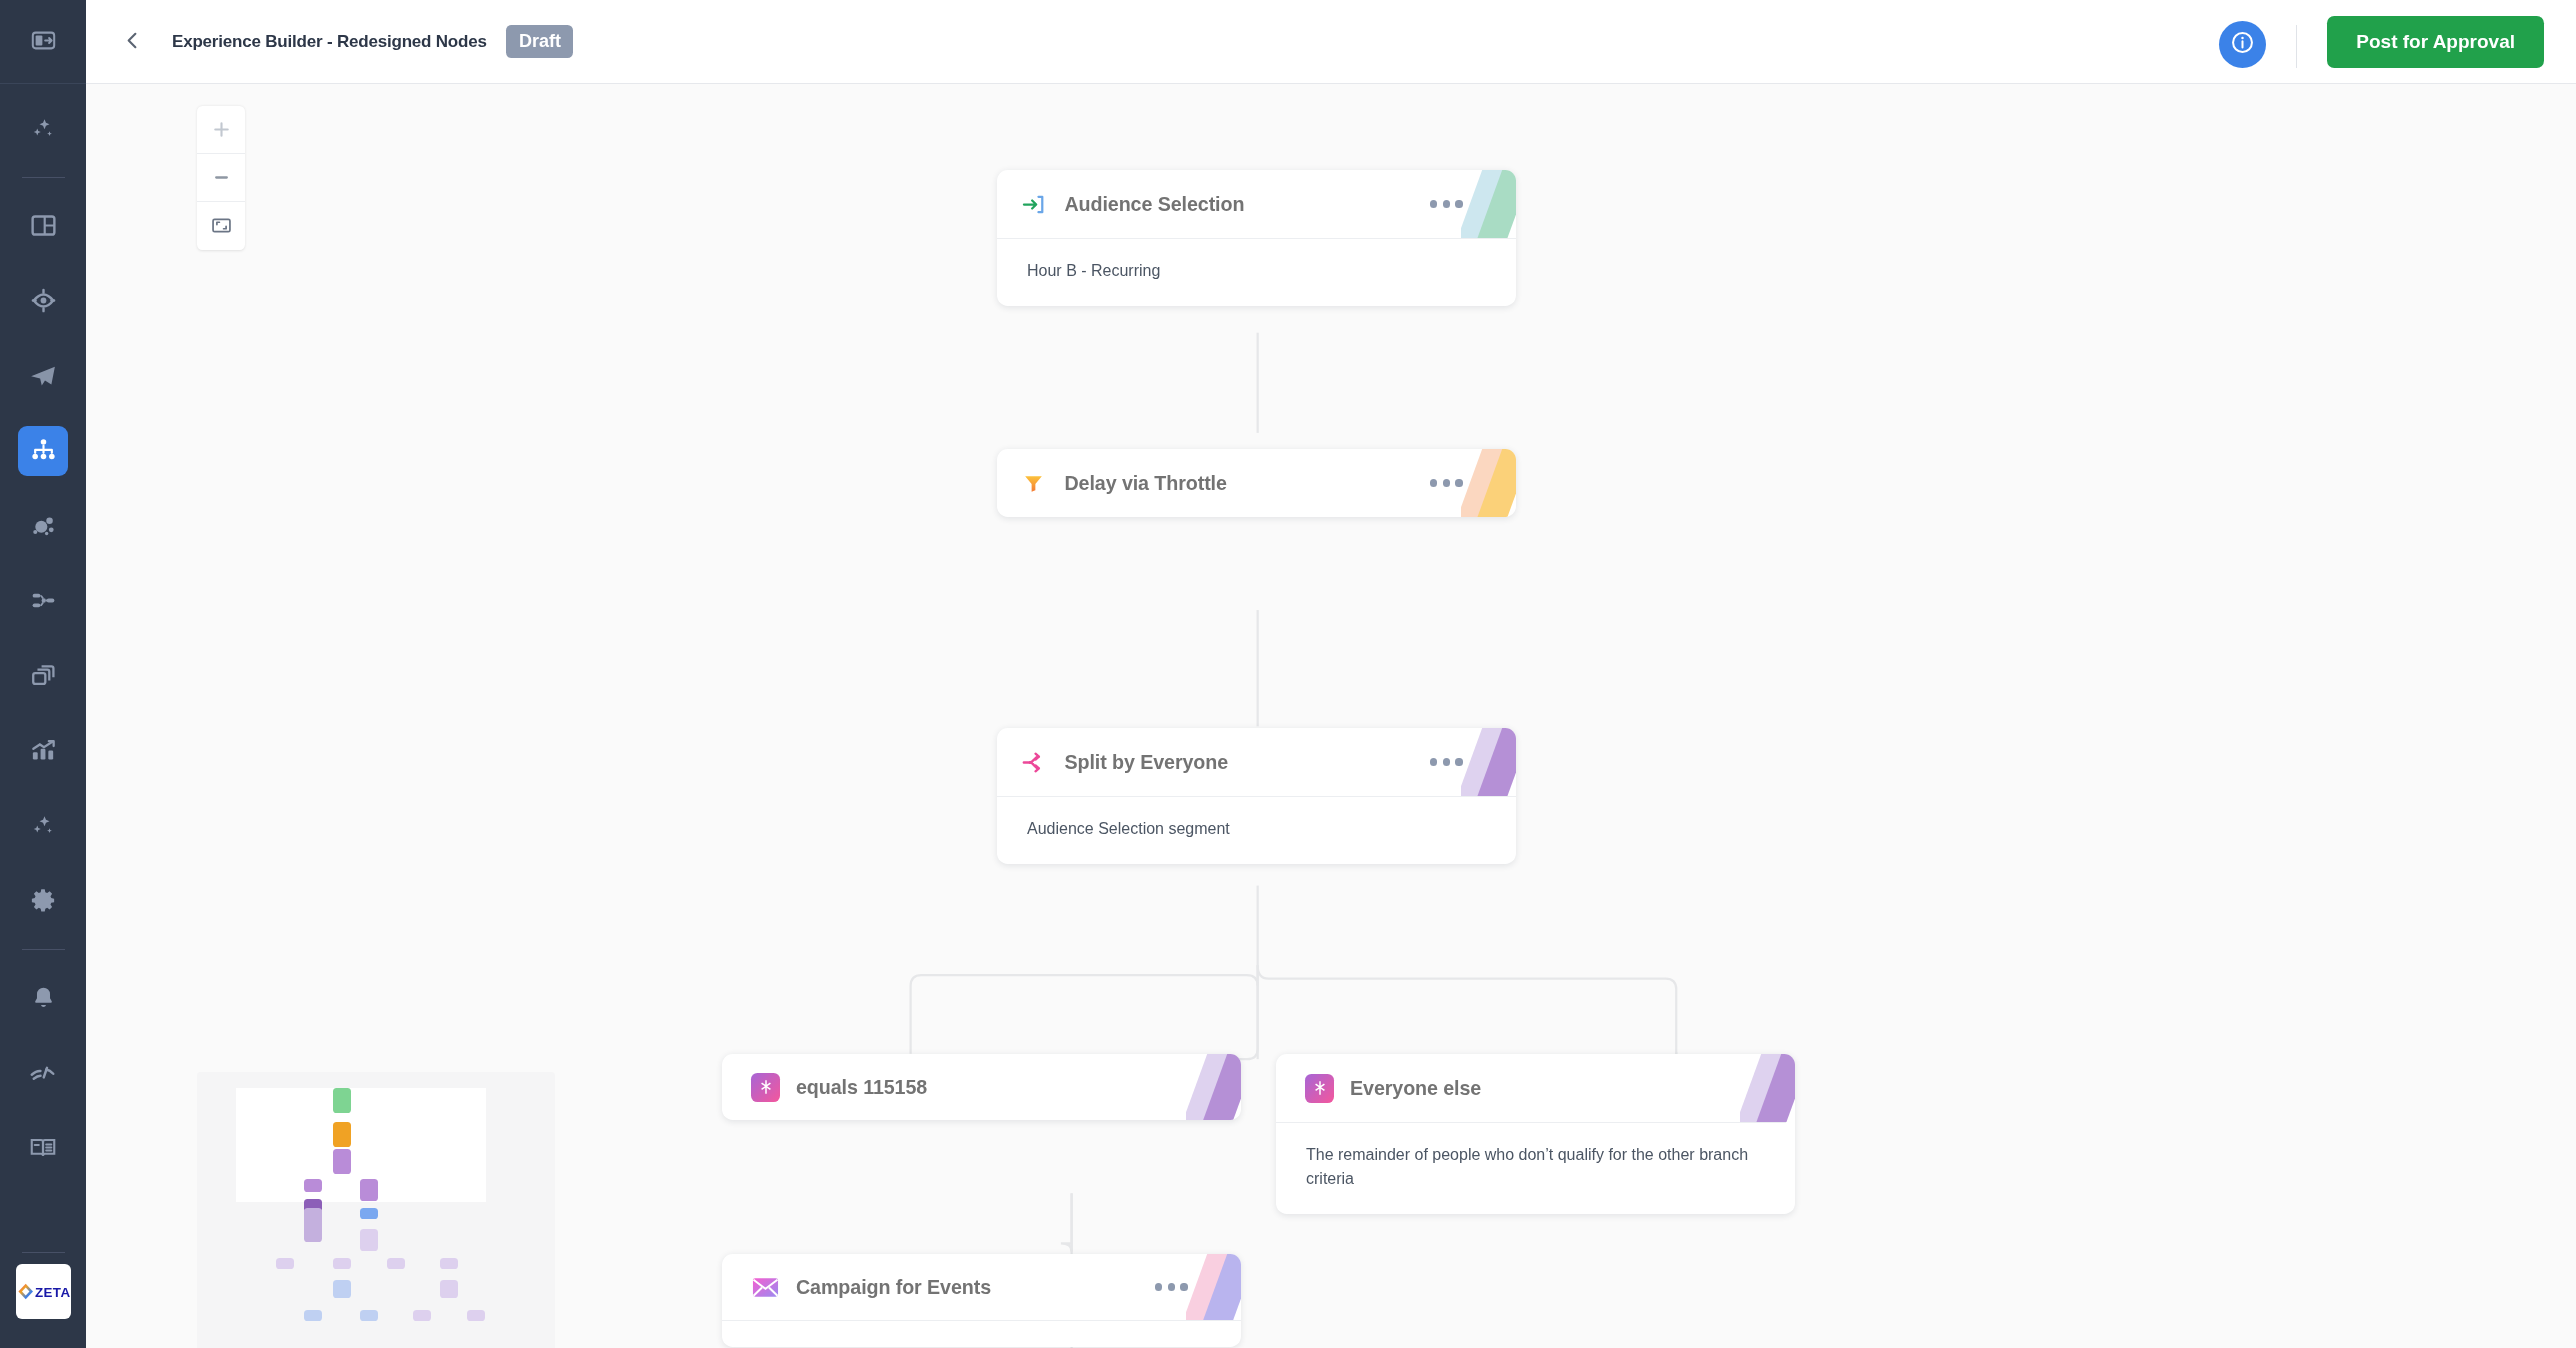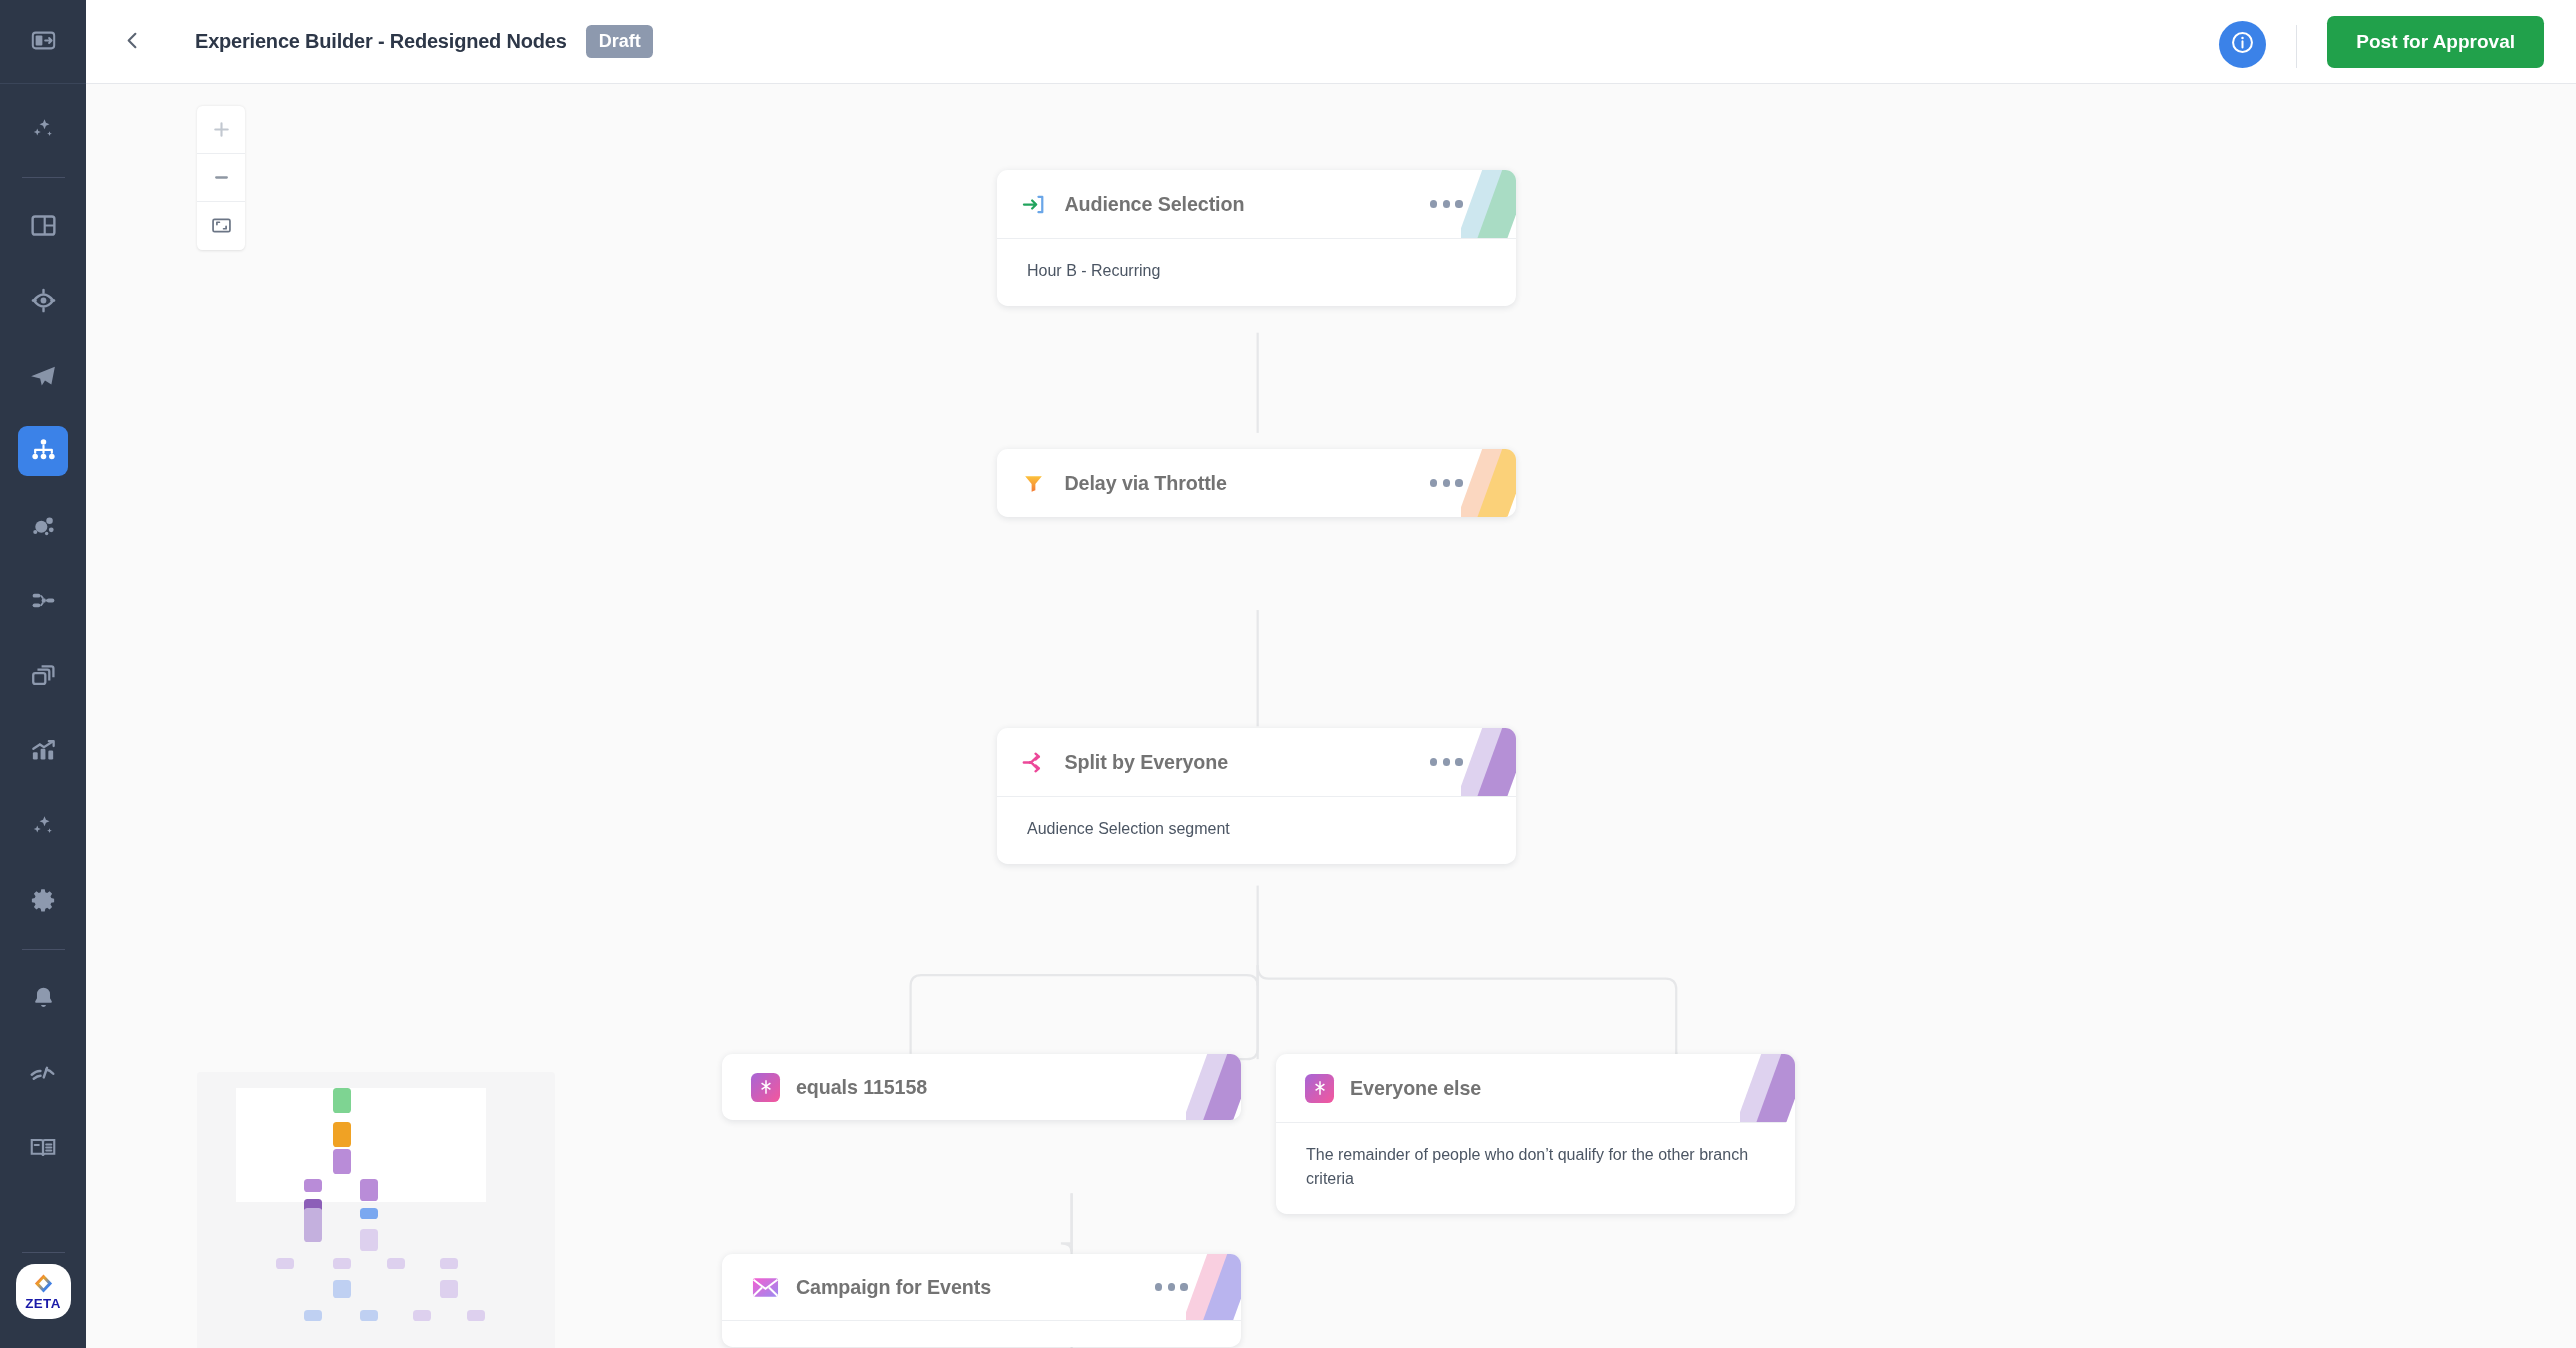--- a/index.html
+++ b/index.html
@@ -29,40 +29,40 @@
     display: flex; align-items: center; justify-content: center;
     border-radius: 9px;
     color: #8e9bb0;
     cursor: pointer;
   }
   .rail-icon svg { display: block; }
   .rail-icon.active { background: #3b82e8; color: #ffffff; }
   .rail-sep { width: 43px; height: 0.9px; background: #475066; margin: 10.7px 0; }
   .rail-spacer { flex: 1 1 auto; }
   .zeta-logo {
-    width: 55px; height: 55px; border-radius: 19px; background: #ffffff;
-    display: flex; flex-direction: column; align-items: center; justify-content: center;
+    width: 55px; height: 55px; border-radius: 6px; background: #ffffff;
+    display: flex; flex-direction: row; align-items: center; justify-content: center;
     margin-bottom: 30px; cursor: pointer;
   }
   .zeta-logo .zt { font-size: 13.4px; font-weight: 700; color: #1a1aa8; letter-spacing: 0.4px; line-height: 1; margin-top: 1.8px;}
 
   
   .header {
     position: absolute; left: 86px; top: 0; right: 0; height: 84px;
     background: #ffffff; border-bottom: 0.9px solid #e6e8ec;
     display: flex; align-items: center;
   }
   .back-btn {
     width: 47px; height: 47px; margin-left: 23px;
     display: flex; align-items: center; justify-content: center;
     color: #5b6472; cursor: pointer;
   }
   .hdr-title {
-    font-size: 20px; font-weight: 700; color: #2d3748;
-    margin-left: 39px; letter-spacing: -0.2px; white-space: nowrap;
+    font-size: 17px; font-weight: 700; color: #2d3748;
+    margin-left: 16px; letter-spacing: -0.2px; white-space: nowrap;
   }
   .badge-draft {
     margin-left: 19.7px; background: #8d99ae; color: #ffffff;
     font-size: 18px; font-weight: 600; padding: 6.3px 12.5px; border-radius: 5.4px;
   }
   .hdr-right { margin-left: auto; display: flex; align-items: flex-end; padding-right: 32px; }
   .info-btn {
     width: 47px; height: 47px; border-radius: 50%; background: #3b82e8;
     display: flex; align-items: center; justify-content: center; cursor: pointer;
   }

